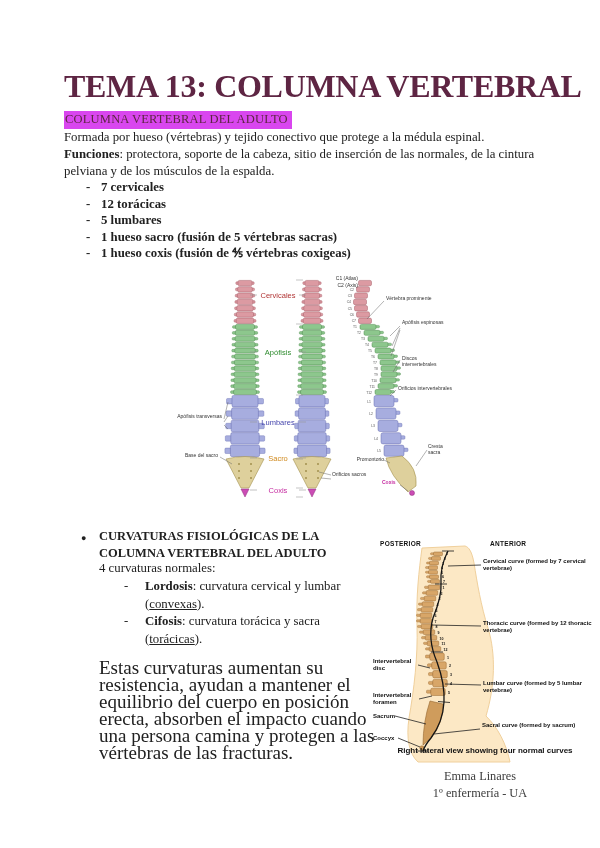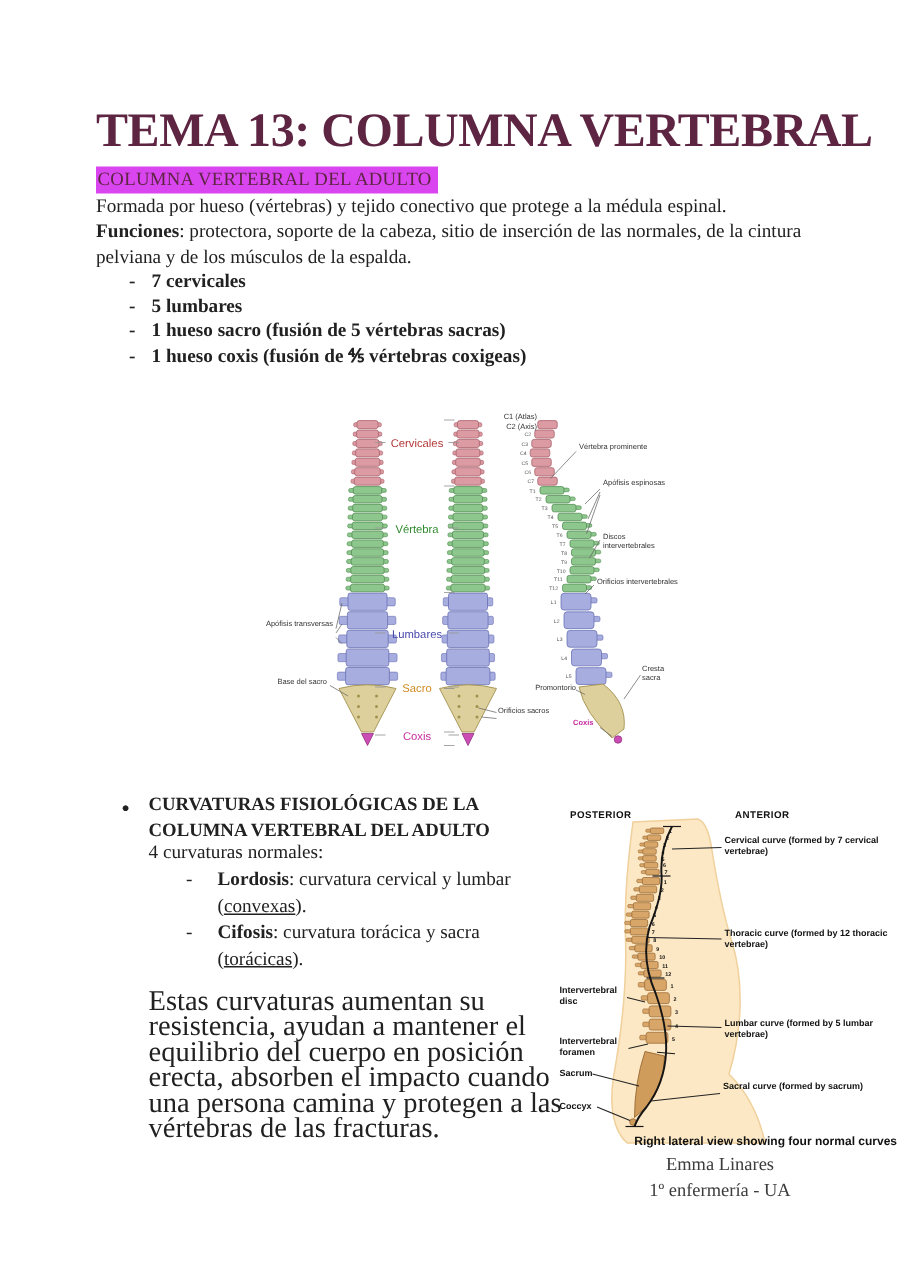--- a/index.html
+++ b/index.html
@@ -36,37 +36,38 @@
   .citem .blk{display:block;}
   .u{text-decoration:underline;}
   .curv-para{position:absolute;left:99px;top:659px;width:276px;margin:0;font-size:19px;line-height:17px;}
   
   .fig2{position:absolute;left:372px;top:538px;width:226px;height:228px;
         font-family:"Liberation Sans",sans-serif;color:#111;}
   .fig2 svg{position:absolute;left:0;top:0;}
   .f2h{position:absolute;font-size:6.5px;font-weight:700;letter-spacing:0.3px;}
   .f2r{position:absolute;font-size:6px;font-weight:700;line-height:7px;width:112px;}
   .f2l{position:absolute;font-size:6px;font-weight:700;line-height:7px;width:48px;}
-  .f2cap{position:absolute;left:0;width:226px;top:208px;text-align:right;font-size:8px;font-weight:700;margin-top:10px;}
+  .f2cap{position:absolute;left:0;width:226px;top:208px;text-align:center;font-size:8px;font-weight:700;}
   .footer{position:absolute;left:375px;top:768px;width:210px;text-align:center;
         font-size:12.3px;line-height:17px;color:#3c3c3c;}
 </style>
 </head>
 <body>
 
 <div class="page">
 
   <h1 class="title">TEMA 13: COLUMNA VERTEBRAL</h1>
   <div class="highlight">COLUMNA VERTEBRAL DEL ADULTO</div>
 
   <p class="p1">Formada por hueso (vértebras) y tejido conectivo que protege a la médula espinal.</p>
   <p class="p2"><b>Funciones</b><span>: protectora, soporte de la cabeza, sitio de inserción de las normales, de la cintura pelviana y de los músculos de la espalda.</span></p>
 
   <div class="vlist">
     <div class="li">7 cervicales</div>
+    <div class="li">12 torácicas</div>
     <div class="li">5 lumbares</div>
     <div class="li">1 hueso sacro (fusión de 5 vértebras sacras)</div>
     <div class="li">1 hueso coxis (fusión de ⅘ vértebras coxigeas)</div>
   </div>
 
   <div class="fig1">
     <svg id="f1svg" width="305" height="228" viewBox="0 0 305 228">
         <rect x="85.8" y="5.7584" width="3.2" height="2.7632000000000003" rx="1" fill="#dc9aa2" stroke="#a65e68" stroke-width="0.4"></rect>
         <rect x="101" y="5.7584" width="3.2" height="2.7632000000000003" rx="1" fill="#dc9aa2" stroke="#a65e68" stroke-width="0.4"></rect>
         <rect x="88" y="4.4" width="14" height="5.38" rx="1.5" fill="#dc9aa2" stroke="#a65e68" stroke-width="0.5"></rect>
@@ -319,21 +320,21 @@
         <line x1="250" y1="54" x2="241" y2="80" stroke="#666" stroke-width="0.5"></line>
         <line x1="250" y1="84" x2="243" y2="96" stroke="#666" stroke-width="0.5"></line>
         <line x1="246" y1="114" x2="240" y2="120" stroke="#666" stroke-width="0.5"></line>
         <line x1="277" y1="174" x2="266" y2="190" stroke="#666" stroke-width="0.5"></line>
         <line x1="234" y1="184" x2="240" y2="187" stroke="#666" stroke-width="0.5"></line>
         <line x1="181" y1="199" x2="169" y2="196" stroke="#666" stroke-width="0.5"></line>
         <line x1="181" y1="203" x2="171" y2="202" stroke="#666" stroke-width="0.5"></line>
         <line x1="250" y1="209" x2="258" y2="215" stroke="#666" stroke-width="0.5"></line>
       </svg>
     <div class="f1r" style="left: 128px; top: 15px; color: rgb(177, 52, 52);">Cervicales</div>
-    <div class="f1r" style="left: 128px; top: 72px; color: rgb(46, 139, 46);">Vértebra</div>
+    <div class="f1r" style="left: 128px; top: 72px; color: rgb(46, 139, 46);">Apófisis</div>
     <div class="f1r" style="left: 128px; top: 142px; color: rgb(71, 71, 173);">Lumbares</div>
     <div class="f1r" style="left: 128px; top: 178px; color: rgb(208, 138, 31);">Sacro</div>
     <div class="f1r" style="left: 128px; top: 210px; color: rgb(197, 43, 160);">Coxis</div>
 
     <div class="f1s right" style="left:16px;top:138px;width:56px;">Apófisis transversas</div>
     <div class="f1s right" style="left:16px;top:177px;width:52px;">Base del sacro</div>
 
     <div class="f1s right" style="left:172px;top:0px;width:36px;">C1 (Atlas)</div>
     <div class="f1s right" style="left:172px;top:7px;width:36px;">C2 (Axis)</div>
     <div class="f1s" style="left:236px;top:20px;width:58px;">Vértebra prominente</div>

